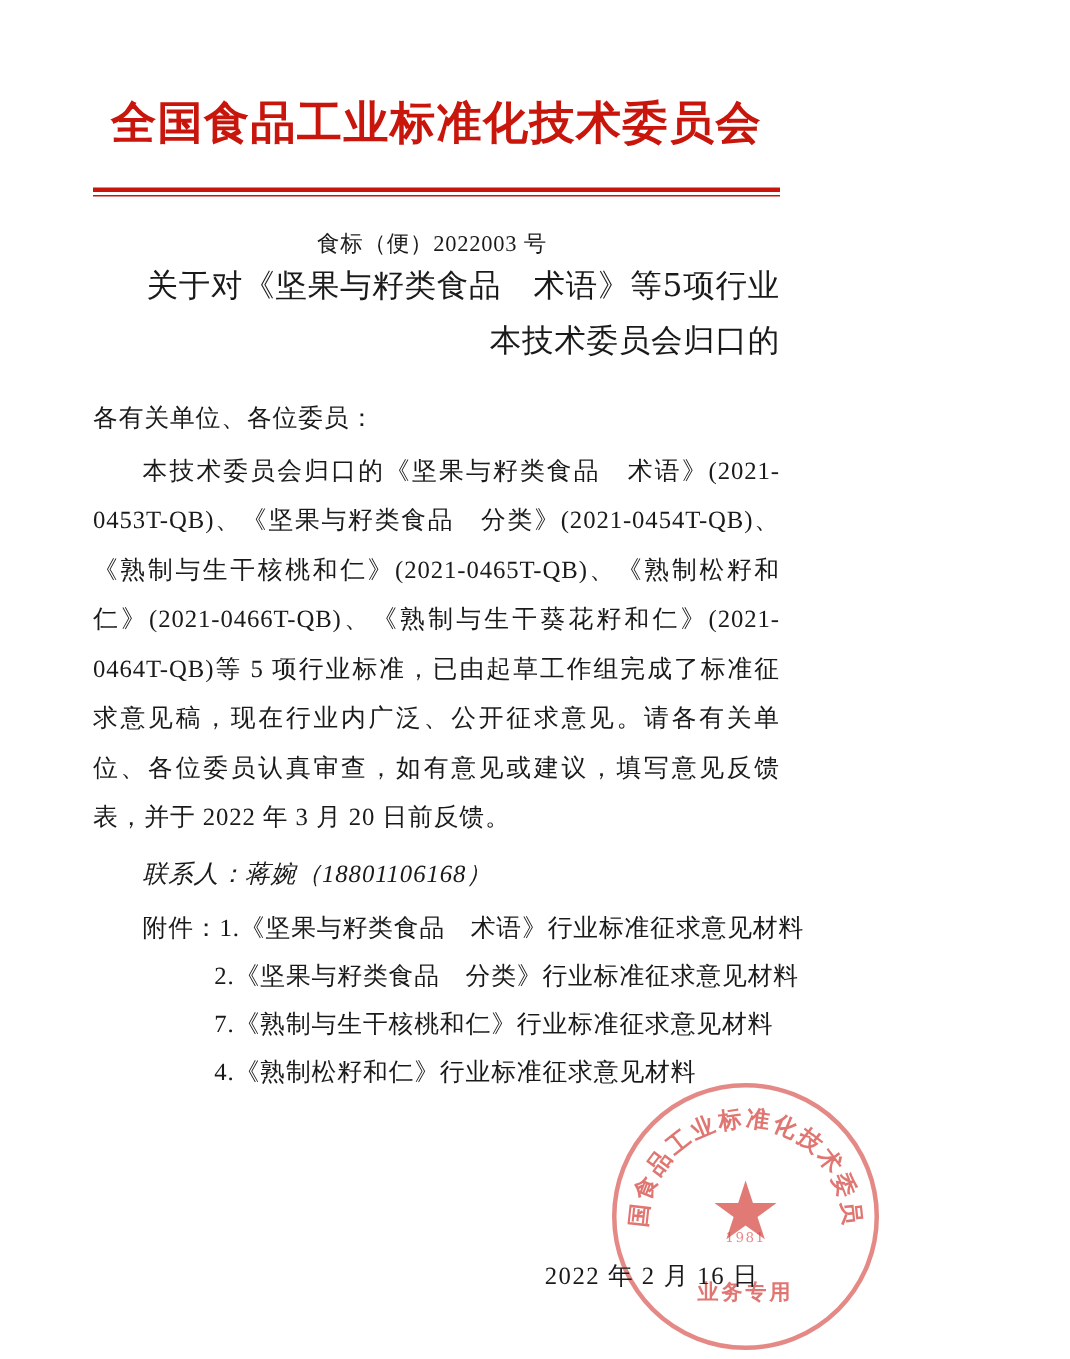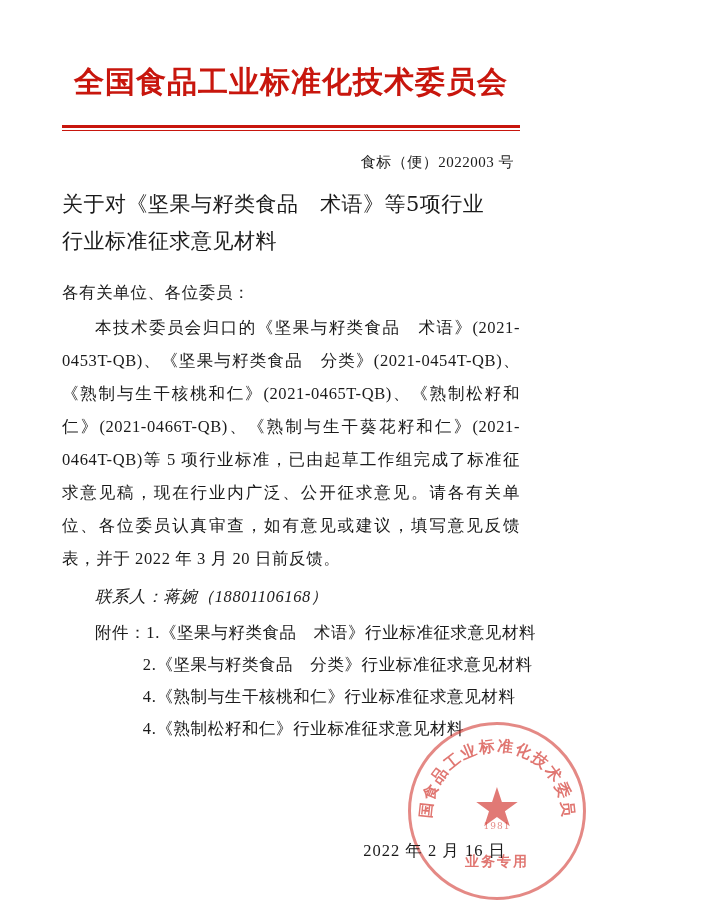--- a/index.html
+++ b/index.html
@@ -41,29 +41,28 @@
     background: #c8160d;
   }
   .rule-thin {
     margin-top: 2px;
     height: 1px;
     background: #c8160d;
   }
   
   .doc-number {
     margin-top: 22px;
-    text-align: right;
+    text-align: center;
     font-size: 15px;
     letter-spacing: 0.5px;
     padding-right: 6px;
   }
   
   .doc-title {
-    margin-top: 14px;
-    text-align: left;
+    text-align: right;
     font-size: 21px;
     line-height: 1.75;
     font-family: "DejaVu Serif", serif;
     letter-spacing: 0.5px;
   }
   .doc-title .line2 {
     display: block;
   }
   
   .salutation {
@@ -192,42 +191,42 @@
   <div class="letterhead">
     <div class="letterhead-title">全国食品工业标准化技术委员会</div>
     <div class="rule-thick"></div>
     <div class="rule-thin"></div>
   </div>
 
   <div class="doc-number">食标（便）2022003 号</div>
 
   <div class="doc-title">
     <span class="line1">关于对《坚果与籽类食品　术语》等5项行业</span>
-    <span class="line2">行业标准征求意见材料</span>
+    <span class="line2">本技术委员会归口的</span>
   </div>
 
   <div class="salutation">各有关单位、各位委员：</div>
 
   <div class="para">本技术委员会归口的《坚果与籽类食品　术语》(2021-0453T-QB)、《坚果与籽类食品　分类》(2021-0454T-QB)、《熟制与生干核桃和仁》(2021-0465T-QB)、《熟制松籽和仁》(2021-0466T-QB)、《熟制与生干葵花籽和仁》(2021-0464T-QB)等 5 项行业标准，已由起草工作组完成了标准征求意见稿，现在行业内广泛、公开征求意见。请各有关单位、各位委员认真审查，如有意见或建议，填写意见反馈表，并于 2022 年 3 月 20 日前反馈。</div>
 
   <div class="contact-block">
     <div class="contact-line">
       <span>联系人：</span><span>蒋婉（18801106168）</span>
     </div>
   </div>
 
   <div class="attachments">
     <div class="att-first">
       <span>附件：</span><span>1.《坚果与籽类食品　术语》行业标准征求意见材料</span>
     </div>
     <div class="att-rest">
       <span>2.《坚果与籽类食品　分类》行业标准征求意见材料</span>
     </div>
     <div class="att-rest">
-      <span>4.《熟制与生干核桃和仁》行业标准征求意见材料</span>
+      <span>7.《熟制与生干核桃和仁》行业标准征求意见材料</span>
     </div>
     <div class="att-rest">
       <span>4.《熟制松籽和仁》行业标准征求意见材料</span>
     </div>
   </div>
 
   <div class="seal">
     <div class="seal-inner">
       <svg class="seal-arc" viewBox="0 0 172 172">
         <defs>

